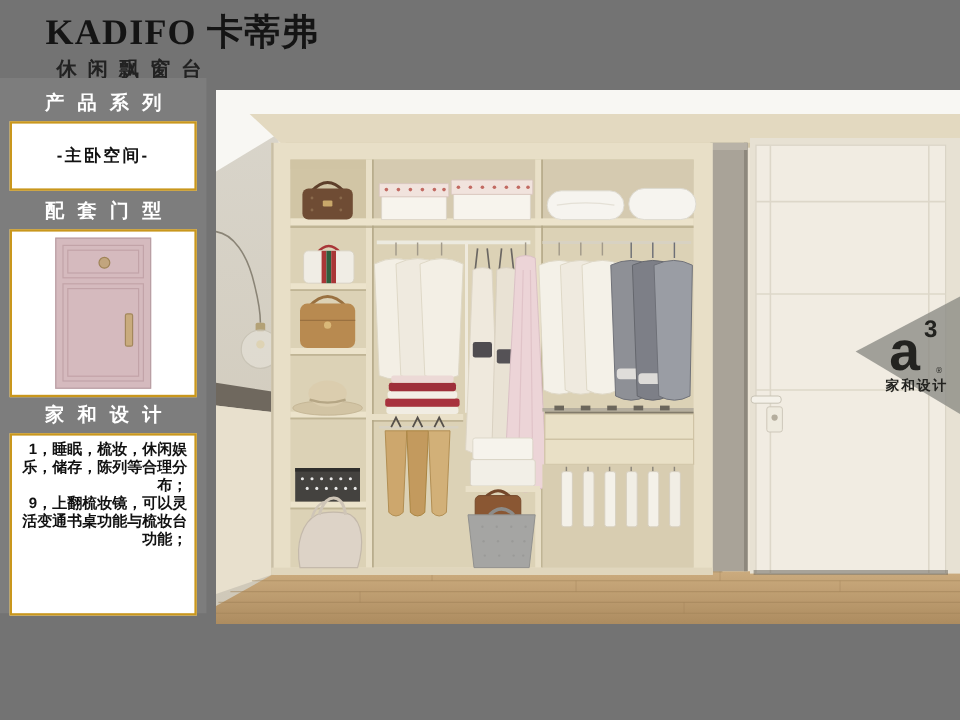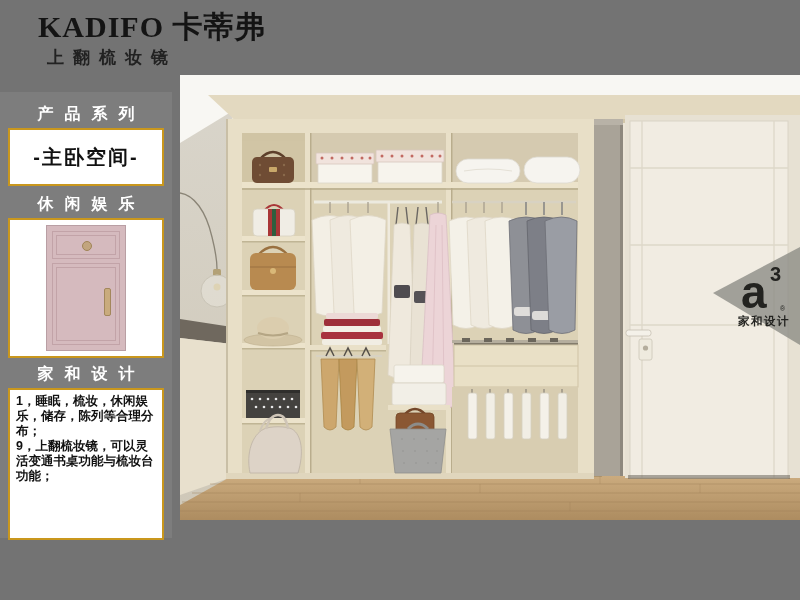--- a/index.html
+++ b/index.html
@@ -6,30 +6,30 @@
   body{font-family:"Liberation Sans","DejaVu Sans",sans-serif;}
   .page{position:relative;width:800px;height:600px;background:#737373;overflow:hidden;}
 
   
   .brand-logo{position:absolute;left:38px;top:7px;font-family:"Liberation Serif","DejaVu Serif",serif;
     font-weight:bold;font-size:30px;color:#141414;letter-spacing:1px;white-space:nowrap;}
   .brand-tagline{position:absolute;left:47px;top:46px;font-size:17px;font-weight:600;color:#222;
     letter-spacing:9px;white-space:nowrap;}
 
   
-  .sidebar{position:absolute;left:0;top:92px;width:172px;height:446px;background:#7d7d7d;
+  .sidebar{position:absolute;left:0;top:65px;width:172px;height:446px;background:#7d7d7d;
     box-sizing:border-box;padding-top:12px;}
   .sb-title{color:#fff;font-weight:bold;font-size:16px;letter-spacing:11px;padding-left:11px;
     text-align:center;height:20px;line-height:20px;white-space:nowrap;}
   .sb-box{margin:4px 8px 0;background:#fff;border:2px solid #c9971d;box-sizing:border-box;}
   .box-series{height:58px;display:flex;align-items:center;justify-content:center;
-    font-size:20px;font-weight:bold;color:#111;letter-spacing:2px;margin-bottom:8px;}
+    font-size:14px;font-weight:bold;color:#111;letter-spacing:2px;margin-bottom:8px;}
   .box-door{height:140px;display:flex;align-items:center;justify-content:center;margin-bottom:6px;}
   .box-points{height:152px;padding:4px 6px;font-size:12.5px;font-weight:bold;color:#111;line-height:15px;}
-  .box-points .point{text-align:left;}
+  .box-points .point{text-align:right;}
 
   
   .pdoor{width:80px;height:126px;background:#d5babe;border:1px solid #b99fa4;box-sizing:border-box;
     padding:5px;display:flex;flex-direction:column;position:relative;}
   .pdoor-drawer{height:28px;border:1px solid #c2a3a8;padding:3px;box-sizing:border-box;margin-bottom:4px;position:relative;}
   .pdoor-drawer-inner{width:100%;height:100%;border:1px solid #c2a3a8;box-sizing:border-box;}
   .pdoor-knob{position:absolute;left:50%;top:50%;width:8px;height:8px;margin:-4px 0 0 -4px;
     border-radius:50%;background:#c2a57e;border:1px solid #a08457;}
   .pdoor-lower{flex:1;border:1px solid #c2a3a8;padding:3px;box-sizing:border-box;position:relative;}
   .pdoor-lower-inner{width:100%;height:100%;border:1px solid #c2a3a8;box-sizing:border-box;}
@@ -39,29 +39,29 @@
   
   .photo{position:absolute;left:180px;top:75px;width:620px;height:445px;}
   .photo svg{display:block;}
 </style>
 </head>
 <body>
 
 <div class="page">
 
   <div class="brand-logo">KADIFO 卡蒂弗</div>
-  <div class="brand-tagline">上翻梳妆镜</div>
+  <div class="brand-tagline">休闲飘窗台</div>
 
   <div class="sidebar">
     <div class="sb-title">产品系列</div>
     <div class="sb-box box-series">
       <span>-主卧空间-</span>
     </div>
 
-    <div class="sb-title">休闲娱乐</div>
+    <div class="sb-title">配套门型</div>
     <div class="sb-box box-door">
       <div class="pdoor">
         <div class="pdoor-drawer">
           <div class="pdoor-drawer-inner"></div>
           <div class="pdoor-knob"></div>
         </div>
         <div class="pdoor-lower">
           <div class="pdoor-lower-inner"></div>
           <div class="pdoor-handle"></div>
         </div>

